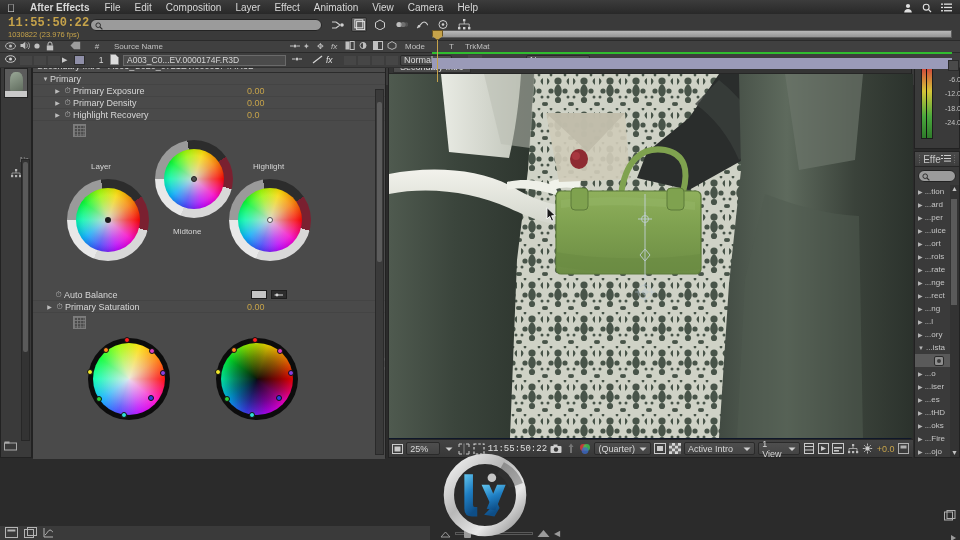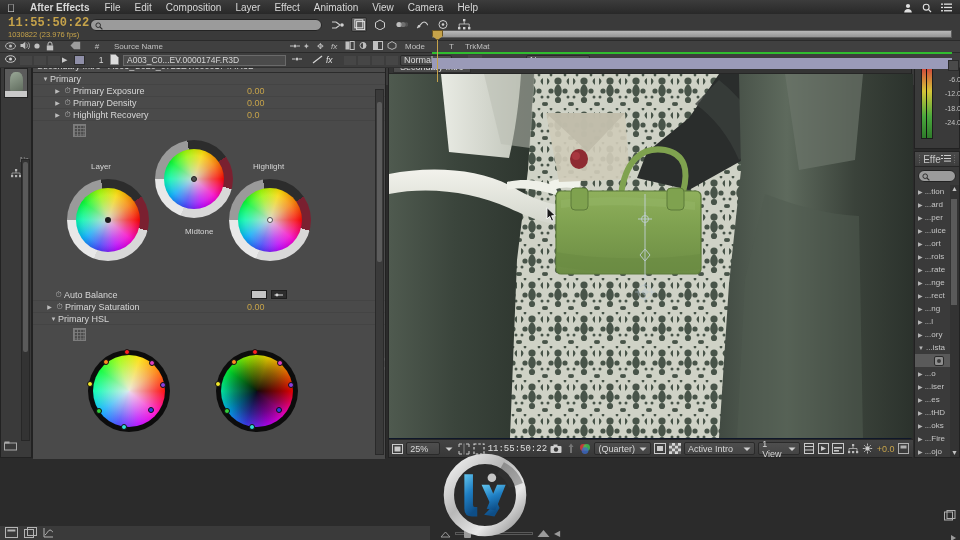--- a/index.html
+++ b/index.html
@@ -489,21 +489,21 @@
           </div>
         </div>
         <div class="wheel-label" style="left:58px;top:38px">Layer</div>
 
         <div class="wheel" style="left:122px;top:16px;width:78px;height:78px">
           <div class="ring"></div>
           <div class="inner" style="inset:9px">
             <div class="dot" style="background:#4e4e4e;border:1px solid #222;z-index:4"></div>
           </div>
         </div>
-        <div class="wheel-label" style="left:152px;top:103px">Midtone</div>
+        <div class="wheel-label" style="left:140px;top:103px">Midtone</div>
 
         <div class="wheel" style="left:196px;top:55px;width:82px;height:82px">
           <div class="ring"></div>
           <div class="inner" style="inset:9px">
             <div class="dot" style="background:#f2f2f2;border:1px solid #555;z-index:4"></div>
           </div>
         </div>
         <div class="wheel-label" style="left:220px;top:38px">Highlight</div>
       </div>
 
@@ -518,24 +518,20 @@
             </svg>
         </span>
       </div>
       <div class="row" style="padding-left:12px">
         <span class="tw">▶</span>
         <span class="stop">⏱</span>
         <span class="lbl">Primary Saturation</span>
         <span class="val">0.00</span>
       </div>
 
-      <div class="row" style="padding-left:16px">
-        <span class="tw">▼</span>
-        <span class="lbl">Primary HSL</span>
-      </div>
 
       <div style="position:relative;height:110px">
         <div class="grid-icon"></div>
 
         <div class="hslwheel" style="left:55px;top:22px;width:82px;height:82px">
           <div class="face" style="background:radial-gradient(circle at 50% 50%, rgba(235,235,235,0.95) 0%, rgba(235,235,235,0.25) 55%, rgba(235,235,235,0) 78%), conic-gradient(from 90deg,#ff0000 0deg,#ff00d0 40deg,#c000ff 72deg,#4040ff 108deg,#00b0ff 144deg,#00ffb0 180deg,#00ff30 216deg,#9cff00 252deg,#ffe000 288deg,#ff8000 324deg,#ff0000 360deg)"></div>
           <i class="h" style="background:#ff2020;left:36px;top:-1px"></i>
           <i class="h" style="background:#ff8a20;left:15px;top:9px"></i>
           <i class="h" style="background:#f2e82a;left:-1px;top:31px"></i>
           <i class="h" style="background:#2fd23a;left:8px;top:58px"></i>

